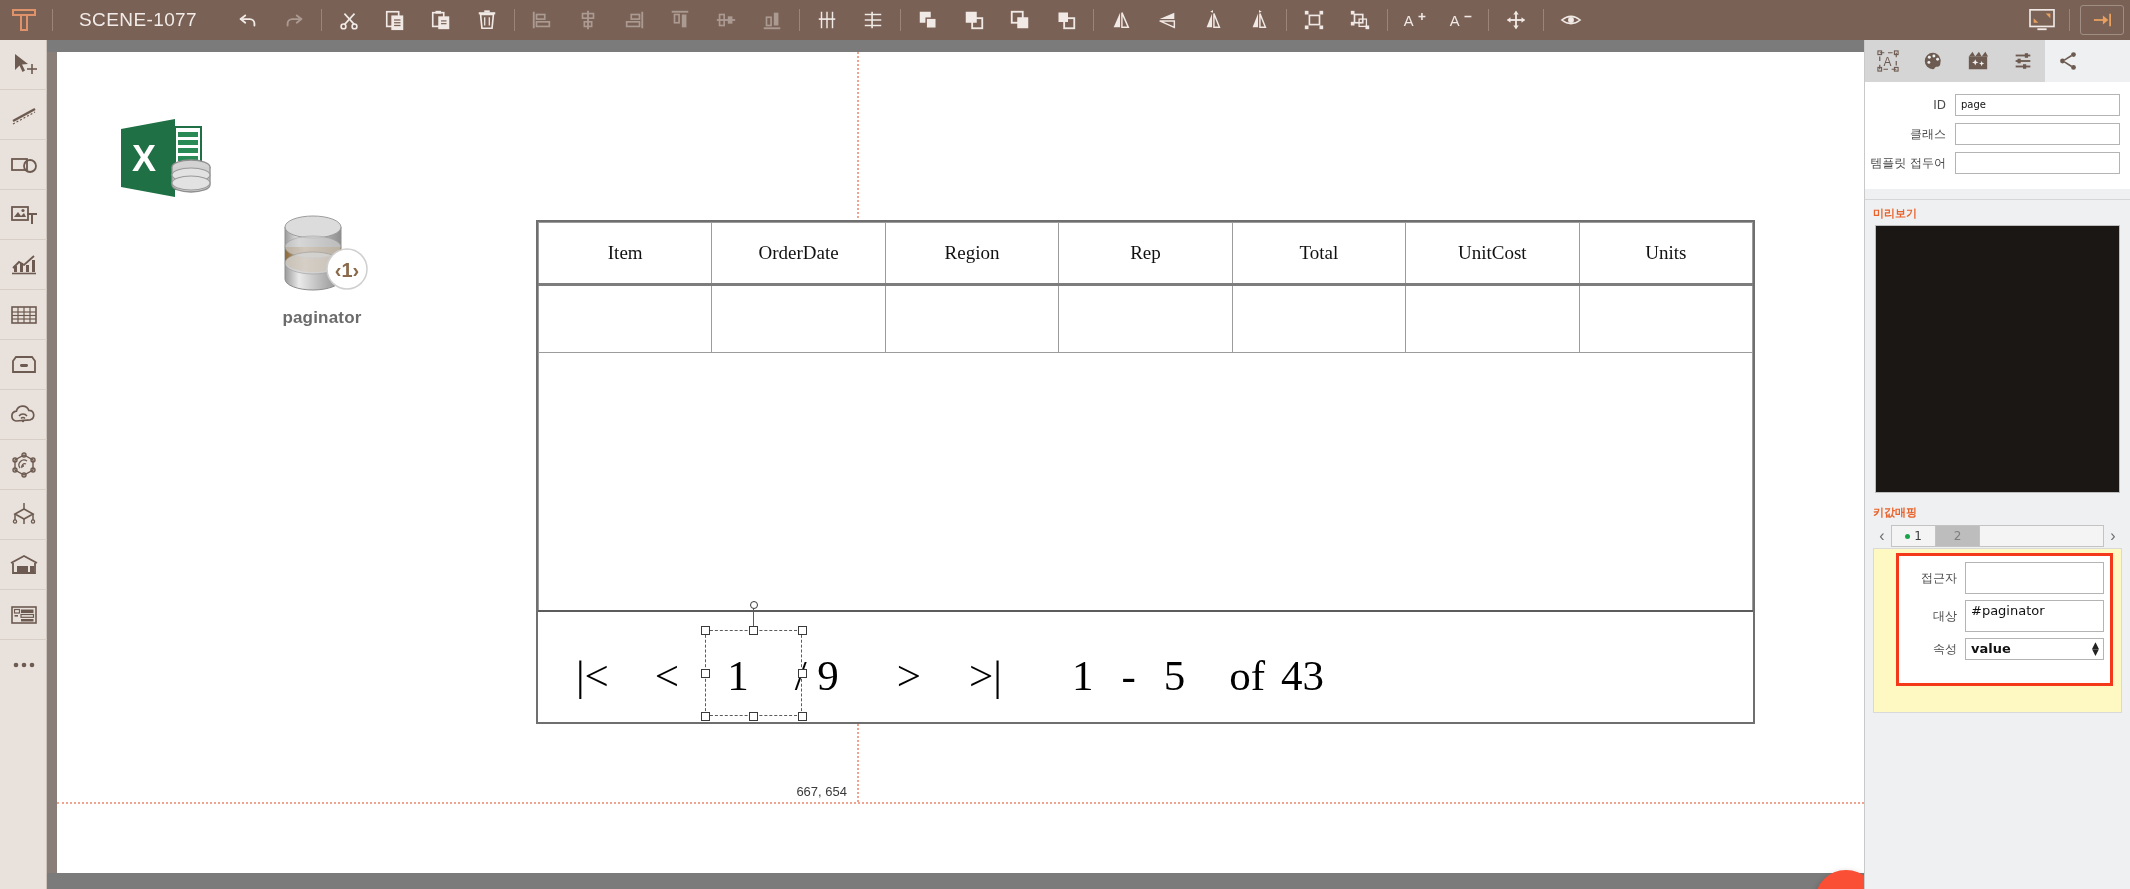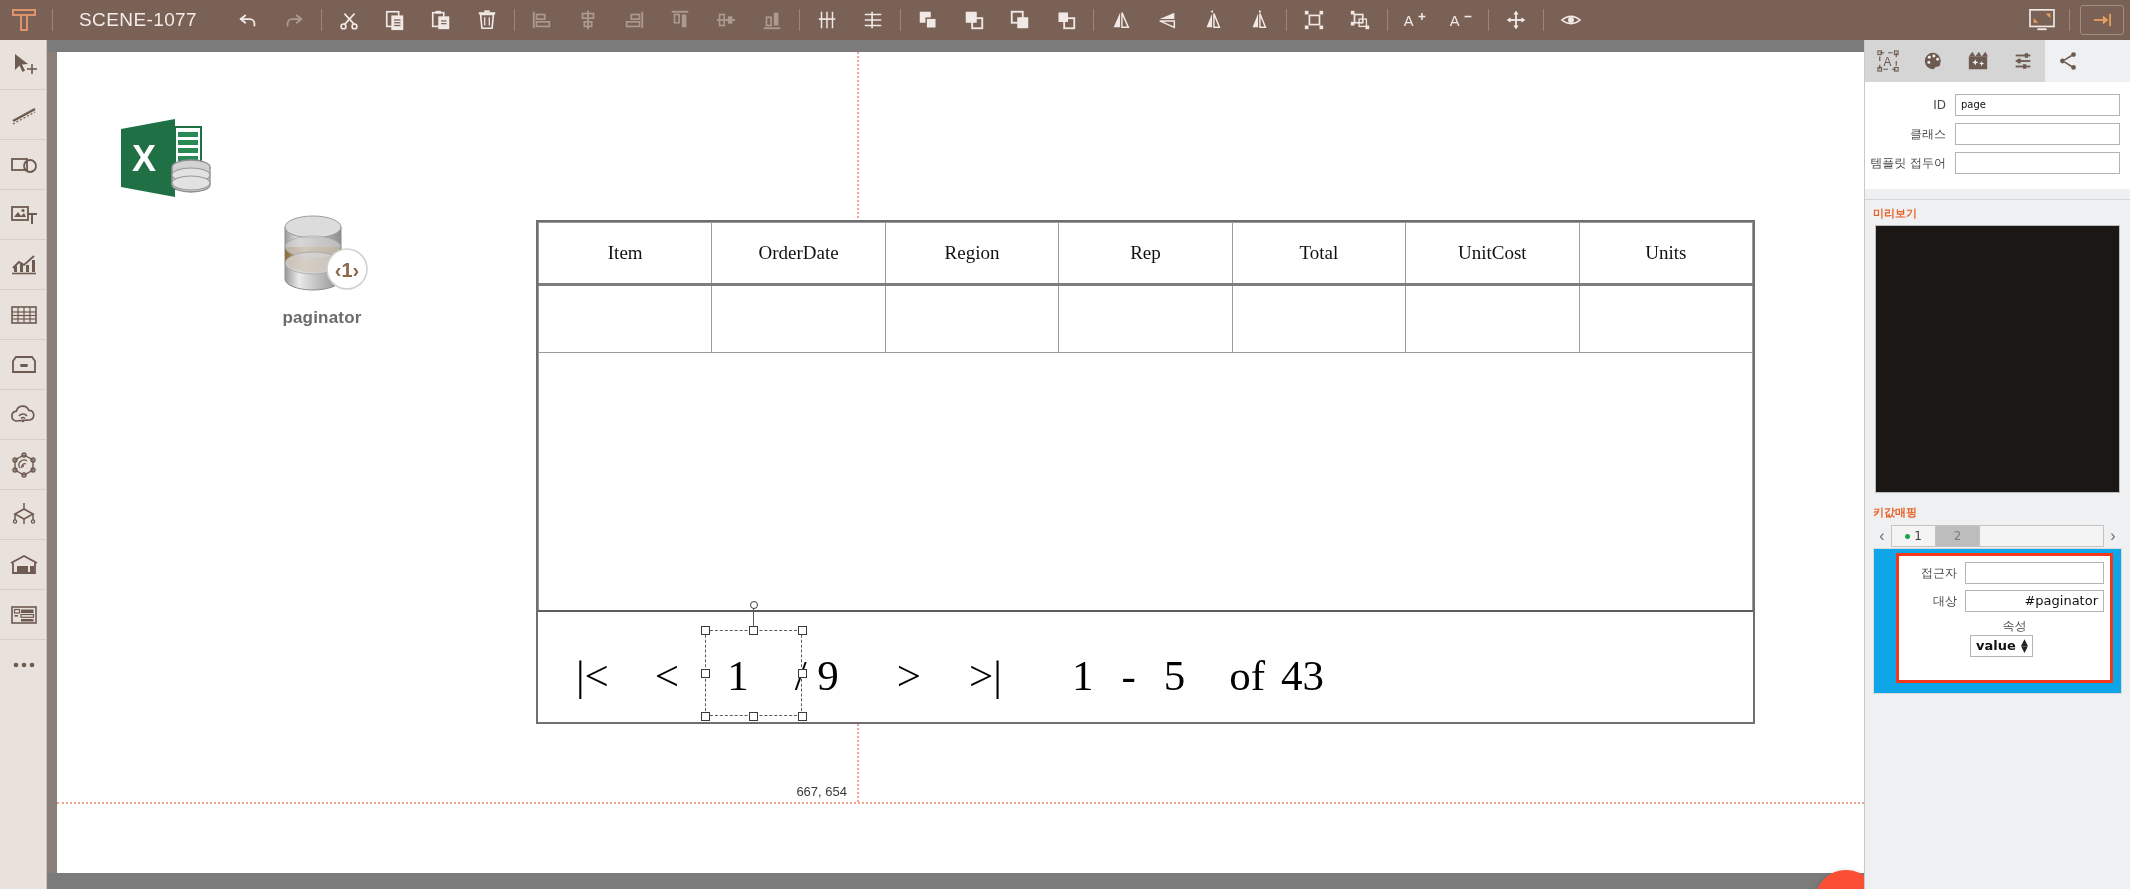--- a/index.html
+++ b/index.html
@@ -268,32 +268,31 @@
     background: #1aa44a; margin-right: 4px;
   }
 
   .kv-outline {
     border: 3px solid #f4381a;
     margin: 4px 8px 0 22px;
     padding: 6px 6px 7px 0;
     background: #fff;
   }
   .kv-row { display: flex; align-items: center; margin-bottom: 6px; }
-  .kv-row:last-child { margin-bottom: 16px; flex-direction: column; }
+  .kv-row:last-child { margin-bottom: 16px; }
   .kv-label {
     width: 66px; text-align: right; padding-right: 8px;
     font-size: 12px; color: #4a4a4a;
     font-family: "DejaVu Sans", sans-serif;
   }
   .kv-input {
-    flex: 1 1 auto; height: 22px;
+    flex: 1 1 auto; height: 32px;
     border: 1px solid #b4b4b4; background: #fff;
     font-size: 13px; color: #111; padding: 0 5px; line-height: 20px;
     font-family: "DejaVu Sans", sans-serif;
-    text-align: right;
   }
   .kv-select {
     flex: 1 1 auto; height: 22px;
     border: 1px solid #b4b4b4; background: #fff;
     font-size: 13px; color: #111; padding: 0 16px 0 5px; line-height: 20px;
     position: relative;
     font-family: "DejaVu Sans", sans-serif;
     font-weight: bold;
   }
   .spinner {
@@ -317,22 +316,22 @@
   }
   .radio.on::after {
     content: ""; position: absolute; left: 2px; top: 2px;
     width: 5px; height: 5px; border-radius: 50%; background: #4a4a4a;
   }
   .rtext {
     font-size: 12px; color: #4a4a4a; margin-right: 12px;
     font-family: "DejaVu Sans", sans-serif;
   }
   .kv-panel-box {
-    border: 1px solid #d9d9d9; margin: 0 8px; padding-bottom: 10px;
-    background: #0ea5e9;
+    border: 1px solid #d9d9d9; margin: 0 8px; padding-bottom: 26px;
+    background: #fef9c3;
   }
 </style>
 </head>
 <body>
 
 <div id="app">
 
   <div class="topbar">
     <div class="logo-box">
       <svg class="logo-t" width="26" height="26" viewBox="0 0 26 26">

